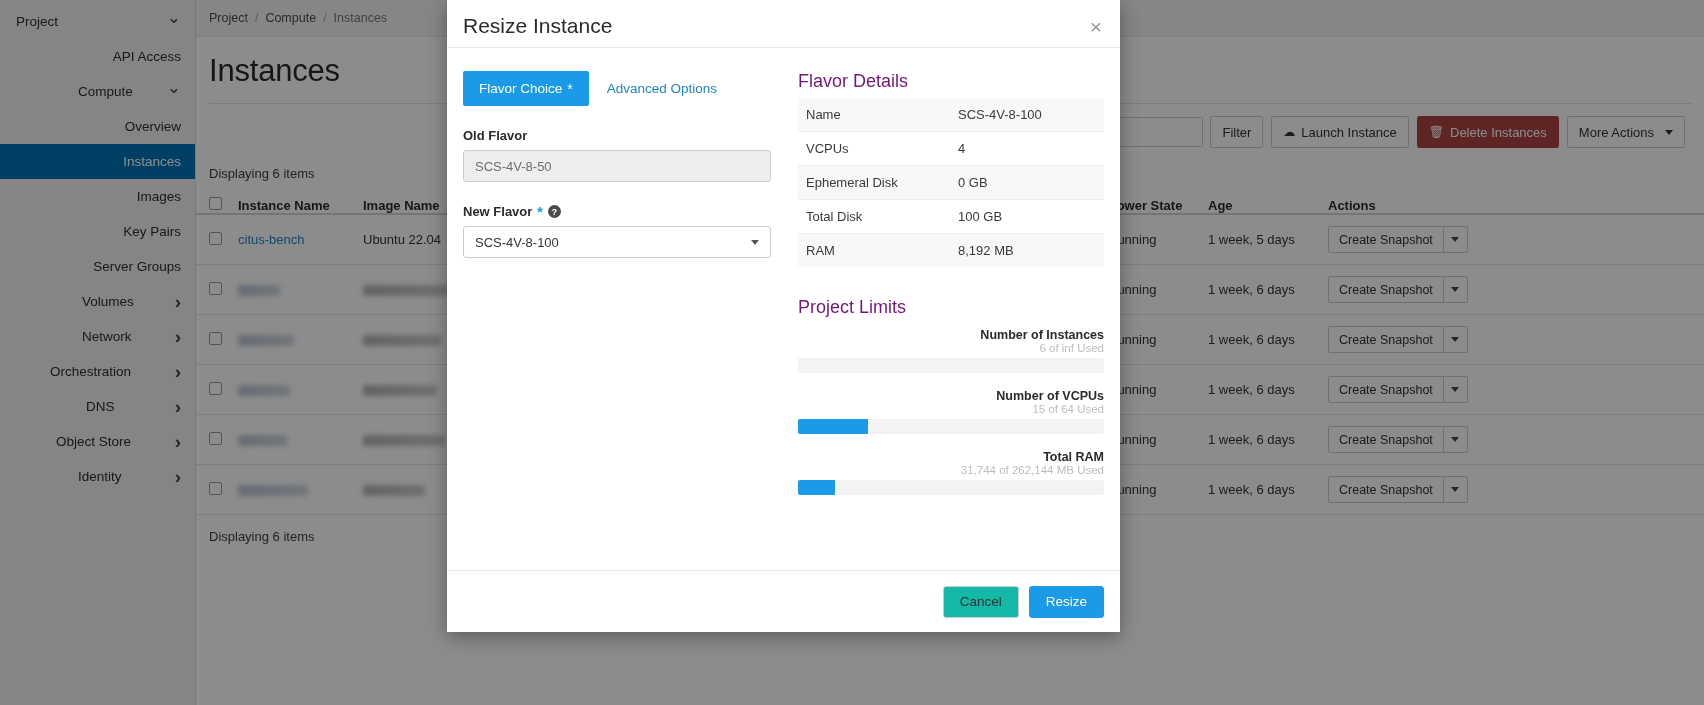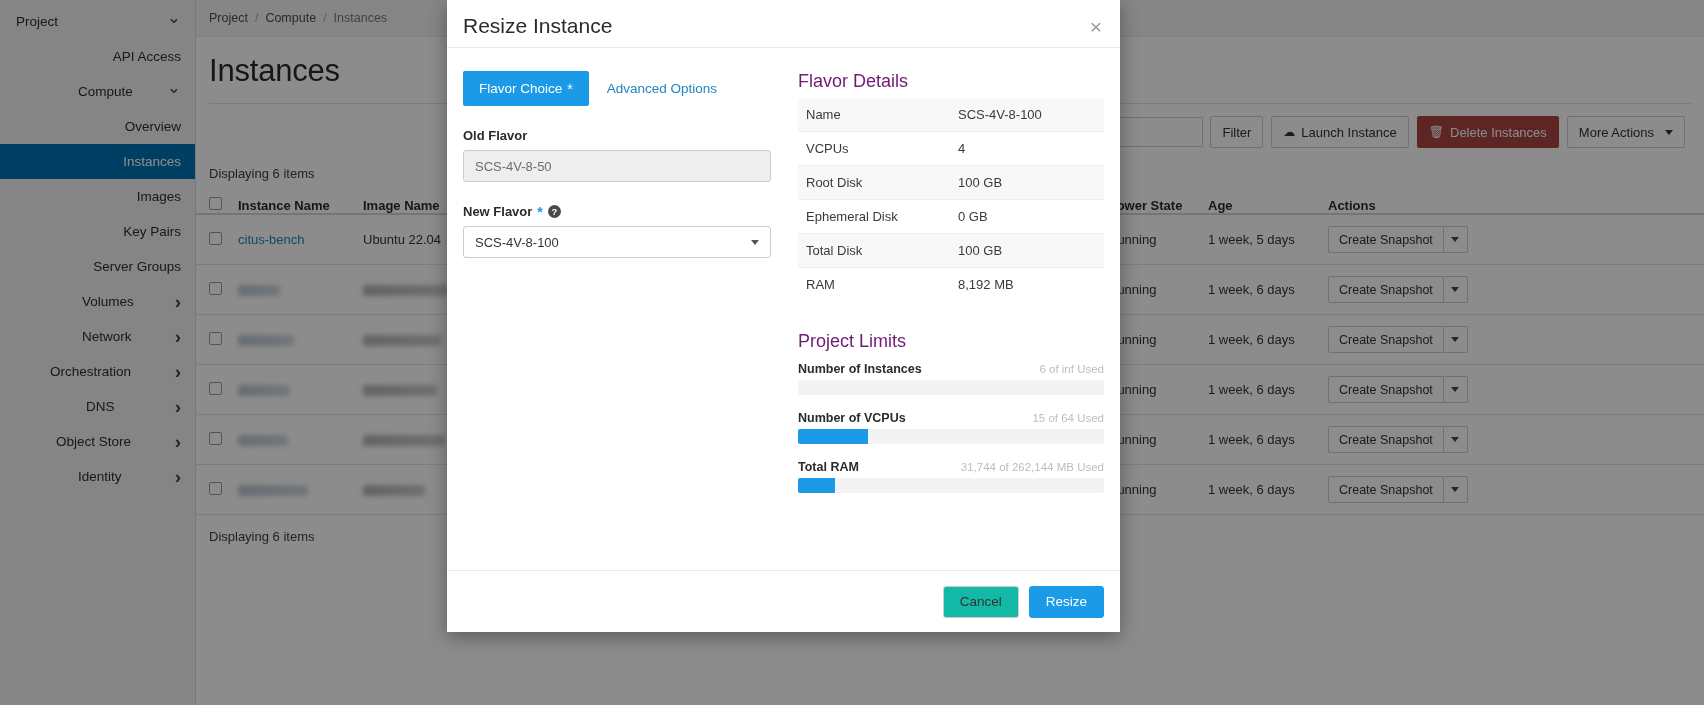--- a/index.html
+++ b/index.html
@@ -169,21 +169,21 @@
 
   .sec-title { font-size:18px; font-weight:400; color:#701a75; margin:0 0 6px 0; }
   table.det { width:100%; border-collapse:collapse; font-size:13px; }
   table.det td { padding:9px 8px; color:#3a3a3a; border-top:1px solid #eeeeee; }
   table.det tr:nth-child(odd) td { background:#f8f8f8; }
   table.det td.k { width:152px; }
   table.det tr:first-child td { border-top:none; }
 
   .limits { margin-top:30px; }
   .limit-row { margin-bottom:16px; }
-  .limit-head { display:flex; justify-content:space-between; align-items:center; margin-bottom:4px; }
+  .limit-head { display:flex; justify-content:space-between; align-items:flex-end; margin-bottom:4px;flex-direction:column; }
   .limit-name { font-size:12.5px; font-weight:bold; color:#2b2b2b; }
   .limit-used { font-size:11.5px; color:#bdbdbd; }
   .bar { height:15px; background:#f3f3f3; border-radius:2px; overflow:hidden; }
   .bar > i { display:block; height:100%; background:#1b9ae8; }
 
   .modal-foot {
     height:62px; border-top:1px solid #e8e8e8; display:flex;
     align-items:center; justify-content:flex-end; gap:10px; padding:0 16px;
   }
   .mbtn {
@@ -440,24 +440,20 @@
       <div class="sec-title">Flavor Details</div>
       <table class="det">
         <tbody>
           <tr>
             <td class="k">Name</td>
             <td>SCS-4V-8-100</td>
           </tr>
           <tr>
             <td class="k">VCPUs</td>
             <td>4</td>
-          </tr>
-          <tr>
-            <td class="k">Root Disk</td>
-            <td>100 GB</td>
           </tr>
           <tr>
             <td class="k">Ephemeral Disk</td>
             <td>0 GB</td>
           </tr>
           <tr>
             <td class="k">Total Disk</td>
             <td>100 GB</td>
           </tr>
           <tr>

